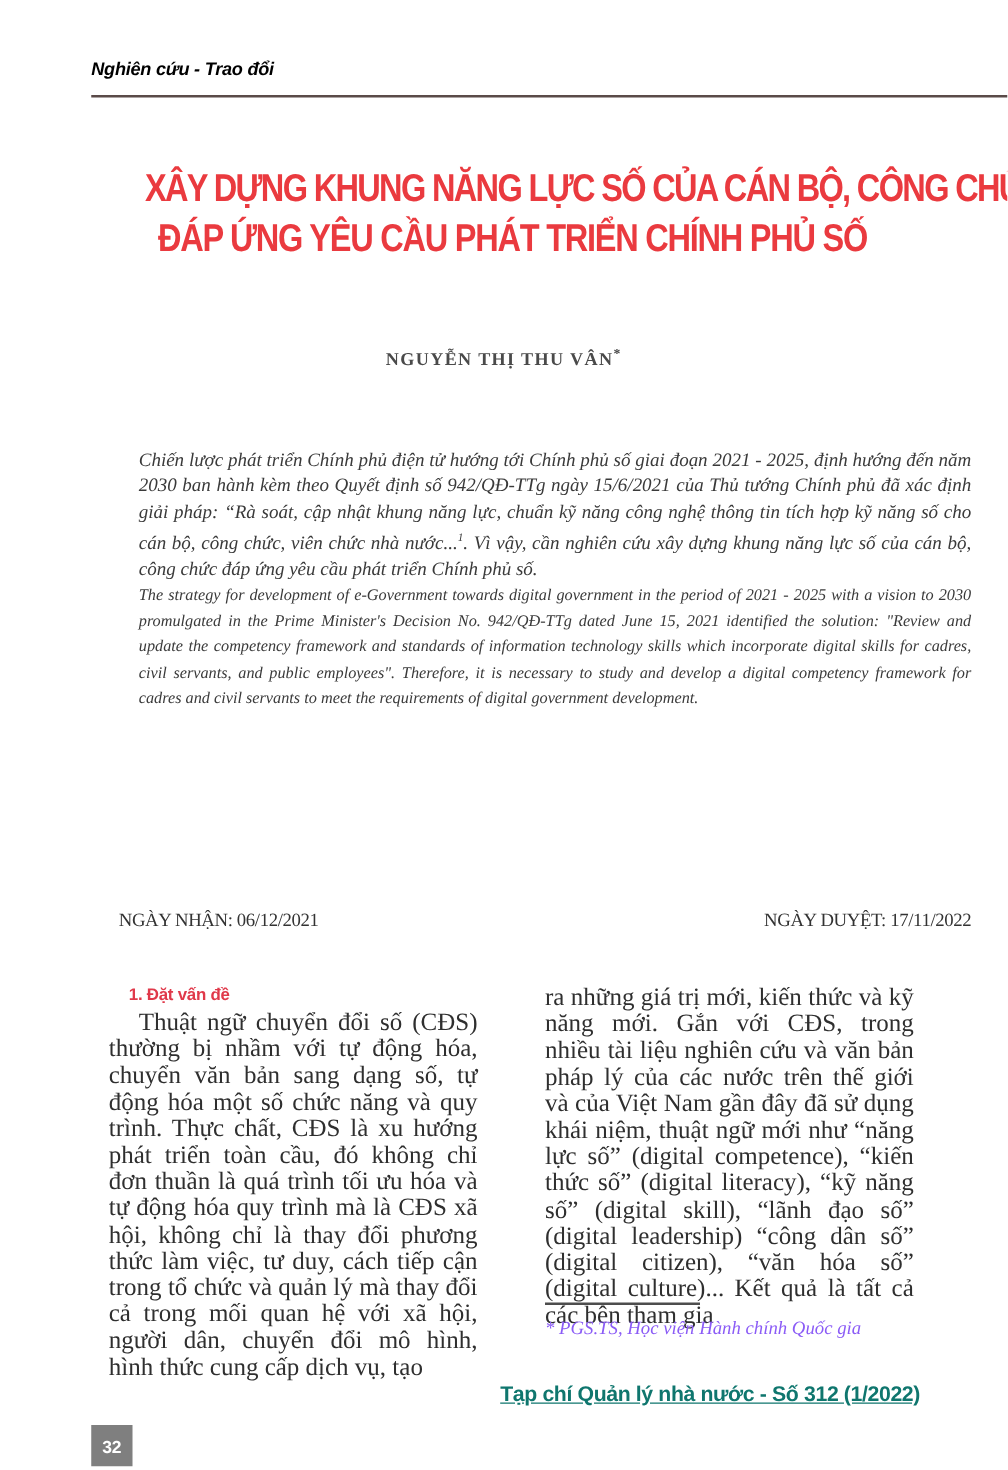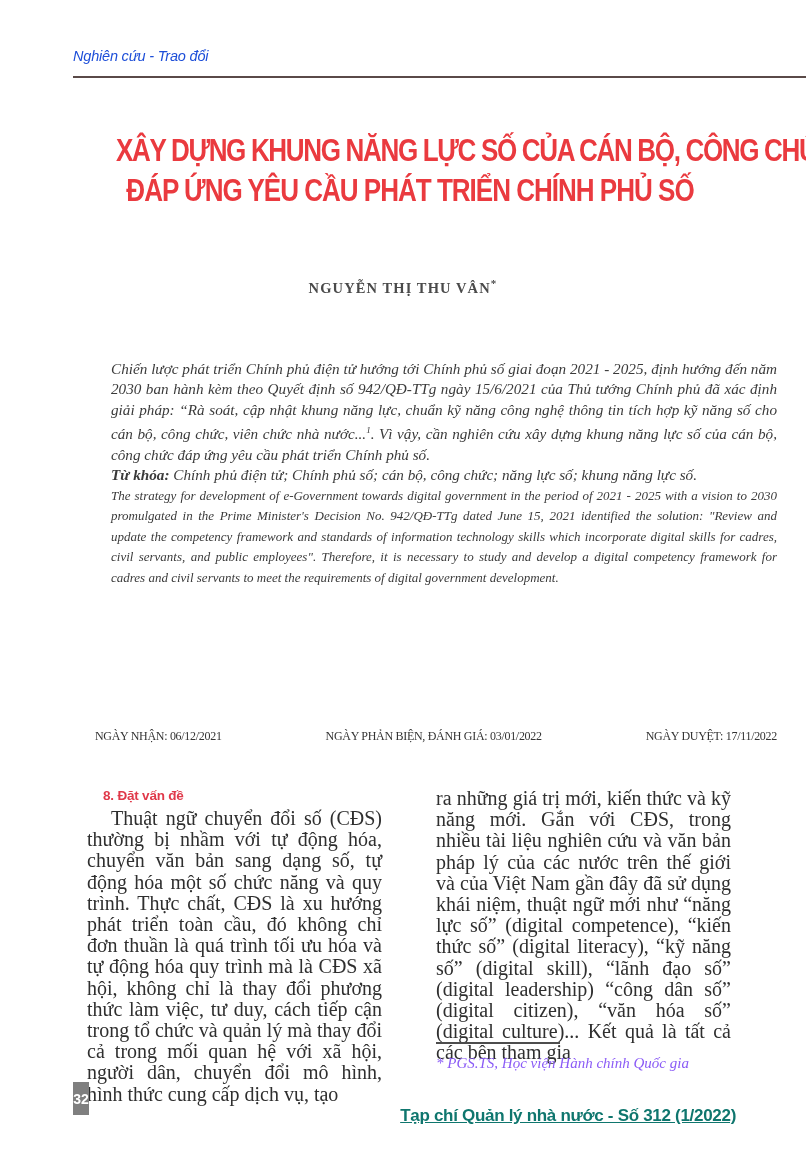--- a/index.html
+++ b/index.html
@@ -19,25 +19,25 @@
     overflow: hidden;
     box-sizing: border-box;
   }
 
   
   .runhead {
     position: absolute;
     left: 73px;
     top: 48px;
     font-family: "Liberation Sans", sans-serif;
-    font-weight: normal;
+    font-weight: bold;
     font-style: italic;
     font-size: 14.5px;
     letter-spacing: -0.2px;
-    color: #1d4ed8;
+    color: #000000;
     white-space: nowrap;
   }
   .runhead-rule {
     position: absolute;
     left: 73px;
     top: 76px;
     width: 735px;
     height: 2px;
     background: #5a4a48;
   }
@@ -110,21 +110,21 @@
     vertical-align: super;
   }
 
   
   .dates {
     position: absolute;
     left: 95px;
     top: 729px;
     width: 682px;
     font-family: "Liberation Serif", serif;
-    font-size: 12px;
+    font-size: 15px;
     letter-spacing: -0.3px;
     color: #333;
     display: flex;
     justify-content: space-between;
     white-space: nowrap;
   }
   .dates span { display: inline-block; }
 
   
   .cols {
@@ -180,22 +180,22 @@
     font-size: 15px;
     line-height: 19px;
     color: #8b5cf6;
     white-space: nowrap;
   }
 
   
   .pagebox {
     position: absolute;
     left: 73px;
-    top: 1082px;
-    width: 16px;
+    top: 1140px;
+    width: 33px;
     height: 33px;
     background: #7f7f7f;
     color: #ffffff;
     font-family: "Liberation Sans", sans-serif;
     font-weight: bold;
     font-size: 14px;
     display: flex;
     align-items: center;
     justify-content: center;
   }
@@ -225,33 +225,31 @@
     <span class="title-line two">ĐÁP ỨNG YÊU CẦU PHÁT TRIỂN CHÍNH PHỦ SỐ</span>
   </div>
 
   <div class="author">
     <span>NGUYỄN THỊ THU VÂN</span><sup>*</sup>
   </div>
 
   <div class="abstract">
     <p class="para-vi"><span>Chiến lược phát triển Chính phủ điện tử hướng tới Chính phủ số giai đoạn 2021 - 2025, định hướng đến năm 2030 ban hành kèm theo Quyết định số 942/QĐ-TTg ngày 15/6/2021 của Thủ tướng Chính phủ đã xác định giải pháp: “Rà soát, cập nhật khung năng lực, chuẩn kỹ năng công nghệ thông tin tích hợp kỹ năng số cho cán bộ, công chức, viên chức nhà nước...</span><span class="quote-sup">1</span><span>.</span>
       <span>Vì vậy, cần nghiên cứu xây dựng khung năng lực số của cán bộ, công chức đáp ứng yêu cầu phát triển Chính phủ số.</span></p>
-    <p><span class="label">Từ khóa:</span><span> Chính phủ điện tử; Chính phủ số; cán bộ, công chức; năng lực số; khung năng lực số.</span></p>
     <p class="en">The strategy for development of e-Government towards digital government in the period of 2021 - 2025 with a vision to 2030 promulgated in the Prime Minister's Decision No. 942/QĐ-TTg dated June 15, 2021 identified the solution: "Review and update the competency framework and standards of information technology skills which incorporate digital skills for cadres, civil servants, and public employees". Therefore, it is necessary to study and develop a digital competency framework for cadres and civil servants to meet the requirements of digital government development.</p>
   </div>
 
   <div class="dates">
     <span><span>NGÀY NHẬN:</span> <span>06/12/2021</span></span>
-    <span><span>NGÀY PHẢN BIỆN, ĐÁNH GIÁ:</span> <span>03/01/2022</span></span>
     <span><span>NGÀY DUYỆT:</span> <span>17/11/2022</span></span>
   </div>
 
   <div class="cols">
     <div class="col left">
-      <div class="sect-head">8. Đặt vấn đề</div>
+      <div class="sect-head">1. Đặt vấn đề</div>
       <p class="body-text">Thuật ngữ chuyển đổi số (CĐS) thường bị nhầm với tự động hóa, chuyển văn bản sang dạng số, tự động hóa một số chức năng và quy trình. Thực chất, CĐS là xu hướng phát triển toàn cầu, đó không chỉ đơn thuần là quá trình tối ưu hóa và tự động hóa quy trình mà là CĐS xã hội, không chỉ là thay đổi phương thức làm việc, tư duy, cách tiếp cận trong tổ chức và quản lý mà thay đổi cả trong mối quan hệ với xã hội, người dân, chuyển đổi mô hình, hình thức cung cấp dịch vụ, tạo</p>
     </div>
     <div class="col right">
       <p class="body-text cont">ra những giá trị mới, kiến thức và kỹ năng mới. Gắn với CĐS, trong nhiều tài liệu nghiên cứu và văn bản pháp lý của các nước trên thế giới và của Việt Nam gần đây đã sử dụng khái niệm, thuật ngữ mới như “năng lực số” (digital competence), “kiến thức số” (digital literacy), “kỹ năng số” (digital skill), “lãnh đạo số” (digital leadership) “công dân số” (digital citizen), “văn hóa số” (digital culture)... Kết quả là tất cả các bên tham gia</p>
     </div>
   </div>
 
   <div class="footnote">
     <div class="footnote-rule"></div>
     <div class="footnote-text">* PGS.TS, Học viện Hành chính Quốc gia</div>

